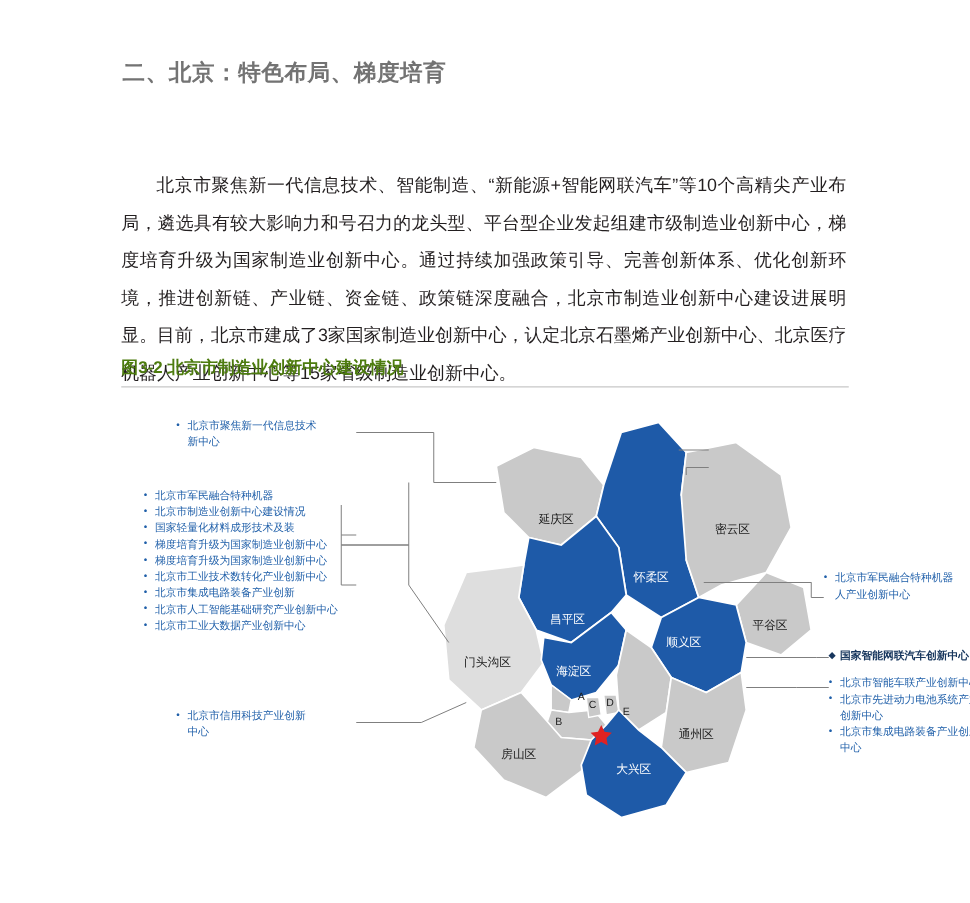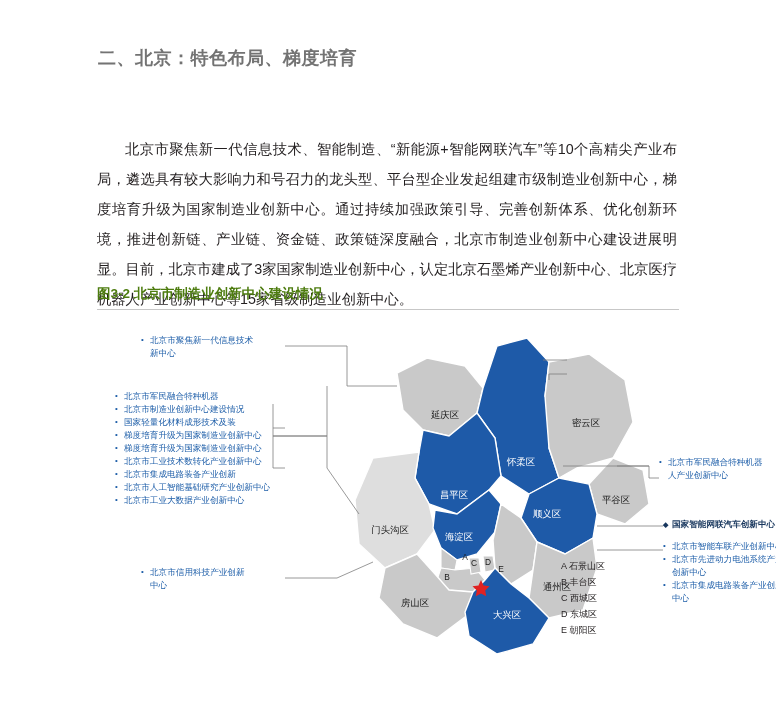--- a/index.html
+++ b/index.html
@@ -258,22 +258,15 @@
         <li>北京市智能车联产业创新中心</li>
         <li>北京市先进动力电池系统产业</li>
       </ul>
       <div style="padding-left:9px;">创新中心</div>
       <ul class="anno-list">
         <li>北京市集成电路装备产业创新</li>
       </ul>
       <div style="padding-left:9px;">中心</div>
     </div>
 
-    <div class="legend" style="left: 464px; top: 240px;">
-      <div>A 石景山区</div>
-      <div>B 丰台区</div>
-      <div>C 西城区</div>
-      <div>D 东城区</div>
-      <div>E 朝阳区</div>
-    </div>
 
   </div>
 </div>
 
 </body></html>

